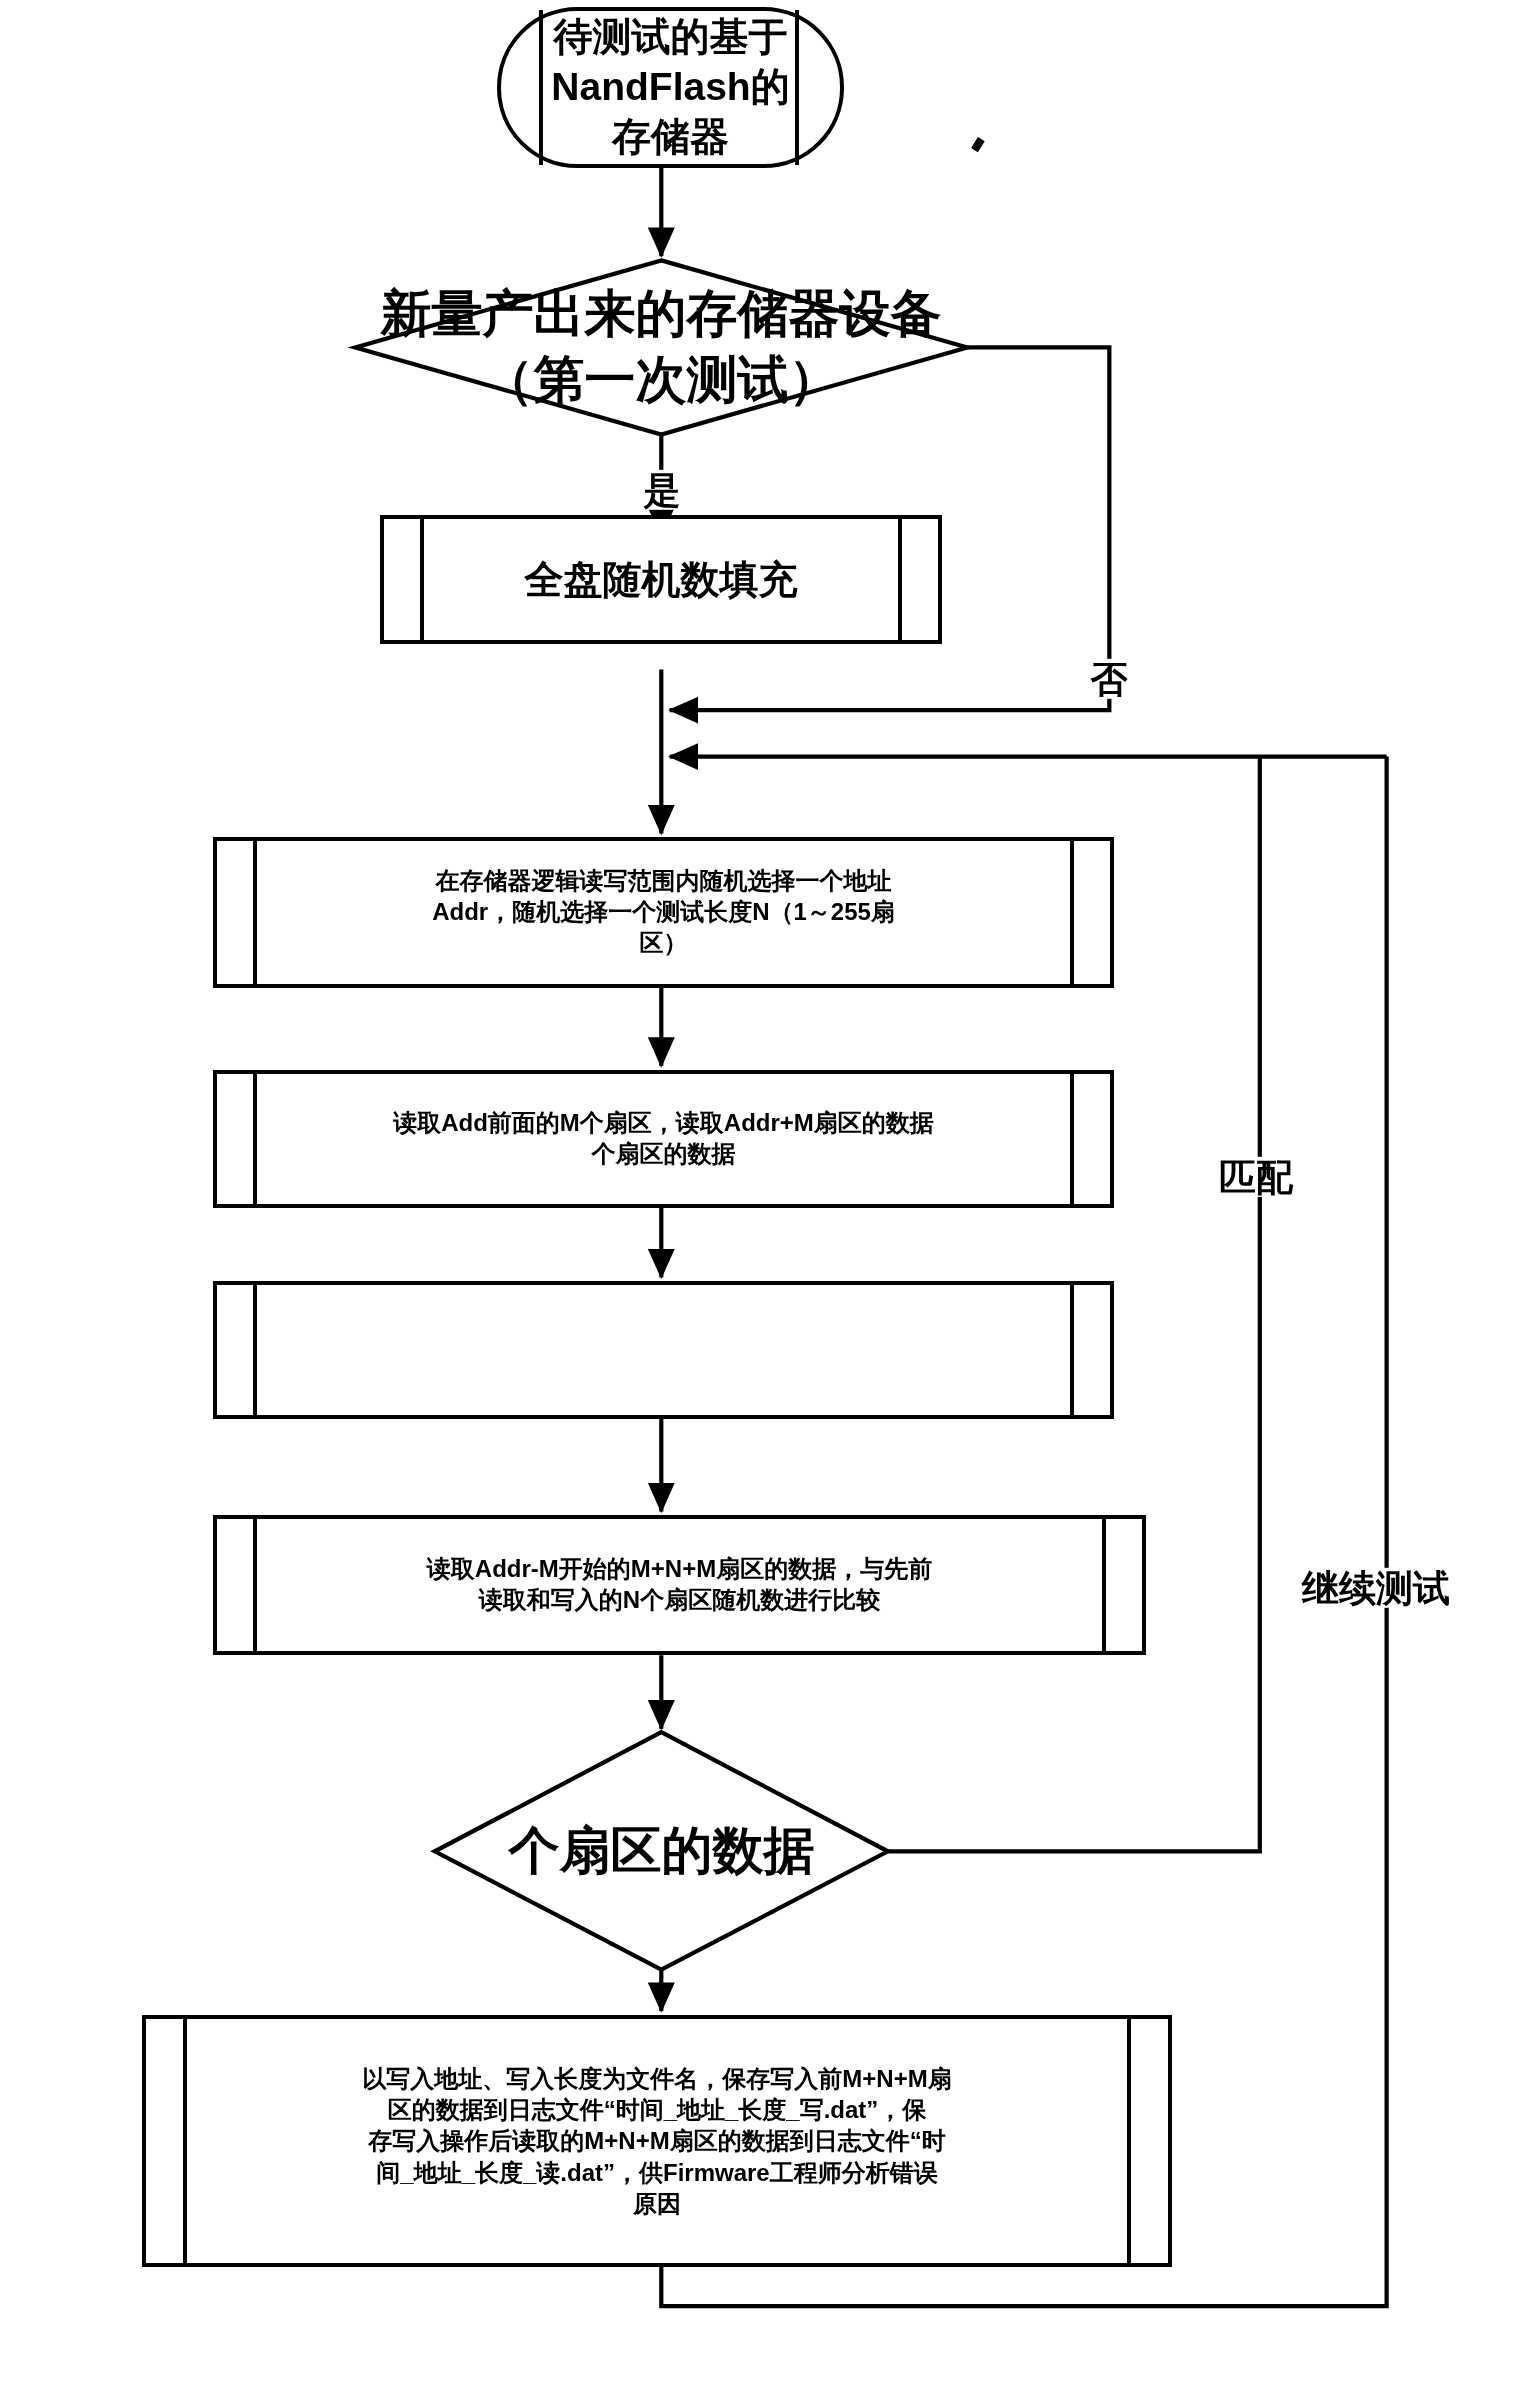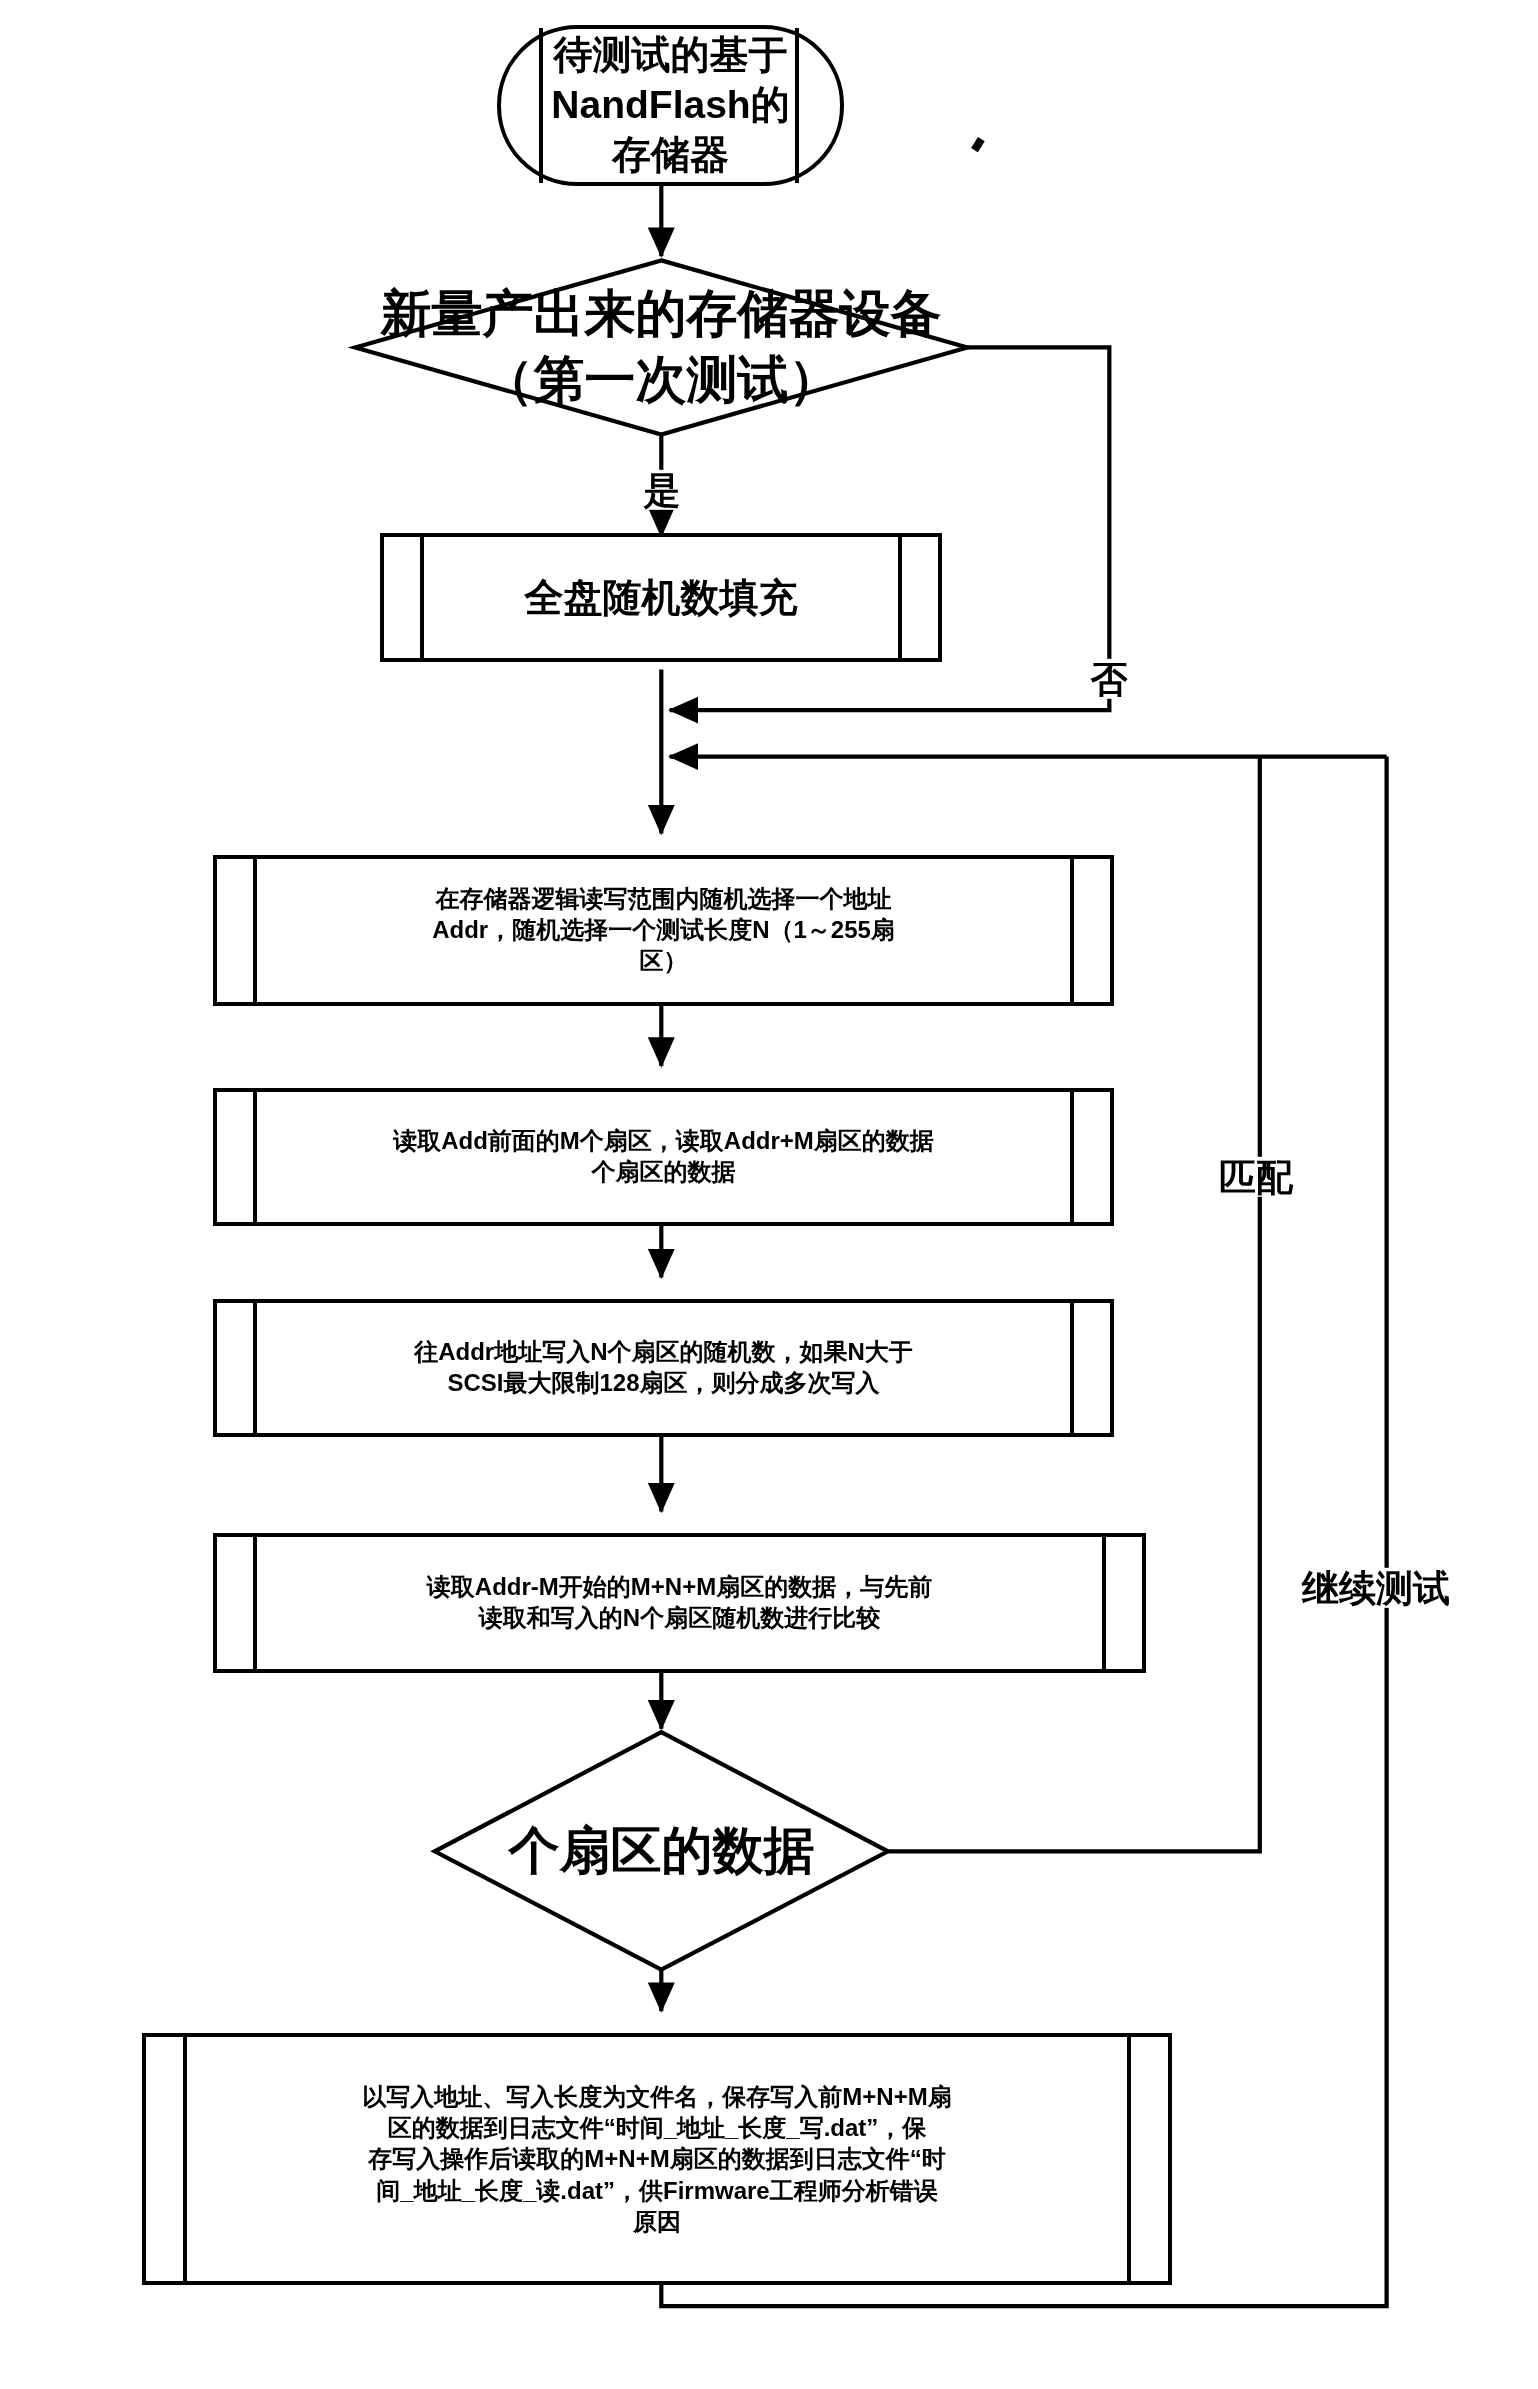--- a/index.html
+++ b/index.html
@@ -12,21 +12,20 @@
     color:#000;
   }
   #wires{position:absolute;left:0;top:0;z-index:0;}
   .node{
     position:absolute;
     box-sizing:border-box;
     border:4.2px solid #000;
     background:#fff;
     display:flex;align-items:center;justify-content:center;
     z-index:1;
-    margin-top:18px;
   }
   .node .txt{
     white-space:pre-line;
     text-align:center;
     line-height:1.28;
     width:100%;
     padding:0 8.5px;
   }
   .sidebar-line{
     position:absolute;top:-0.8px;bottom:-0.8px;width:4.2px;background:#000;z-index:1;
@@ -132,22 +131,20 @@
   <div class="node" style="left:213px;top:1070px;width:901px;height:138px;">
     <div class="sidebar-line" style="left:36px;"></div>
     <div class="sidebar-line" style="right:36px;"></div>
     <div class="txt fs-box">读取Add前面的M个扇区，读取Addr+M扇区的数据
 个扇区的数据</div>
   </div>
 
   <div class="node" style="left:213px;top:1281px;width:901px;height:138px;">
     <div class="sidebar-line" style="left:36px;"></div>
     <div class="sidebar-line" style="right:36px;"></div>
-    <div class="txt fs-box">往Addr地址写入N个扇区的随机数，如果N大于
-SCSI最大限制128扇区，则分成多次写入</div>
   </div>
 
   <div class="node" style="left:213px;top:1515px;width:933px;height:140px;">
     <div class="sidebar-line" style="left:36px;"></div>
     <div class="sidebar-line" style="right:36px;"></div>
     <div class="txt fs-box">读取Addr-M开始的M+N+M扇区的数据，与先前
 读取和写入的N个扇区随机数进行比较</div>
   </div>
 
   <div class="dtext fs-diamond" style="left:435px;top:1732px;width:453px;height:238px;">

